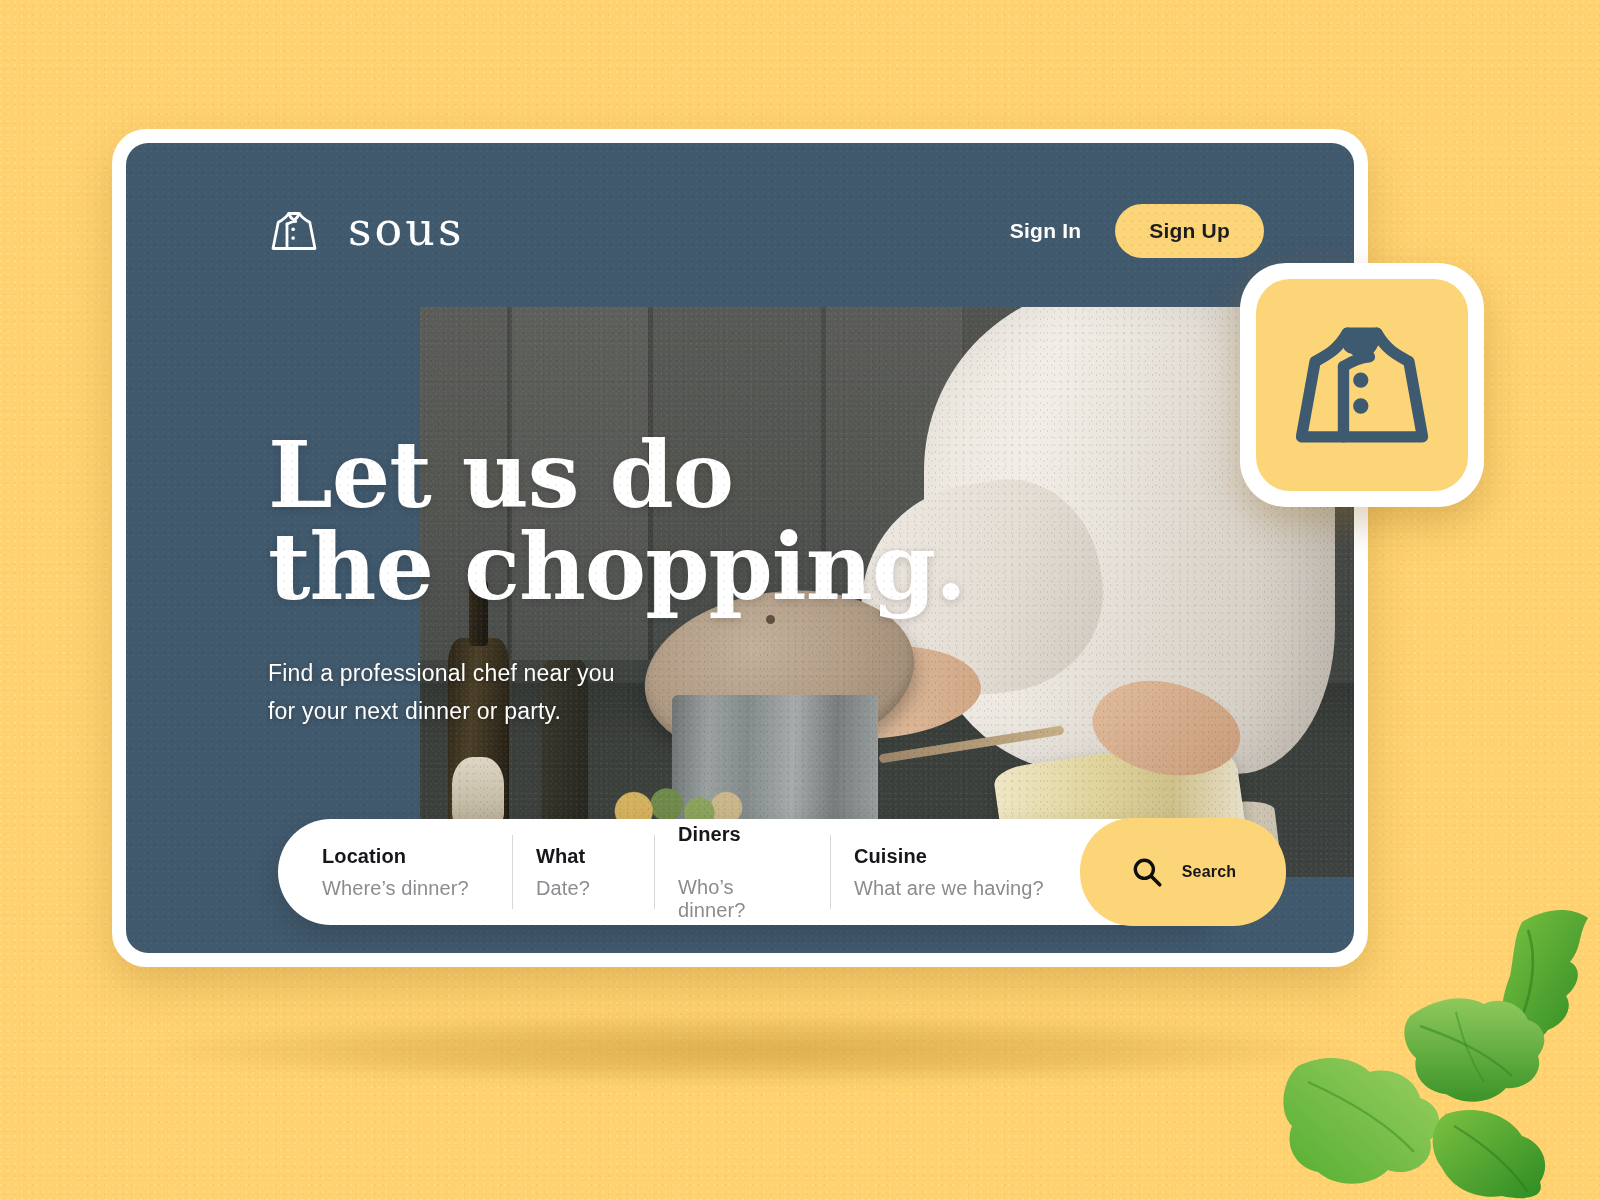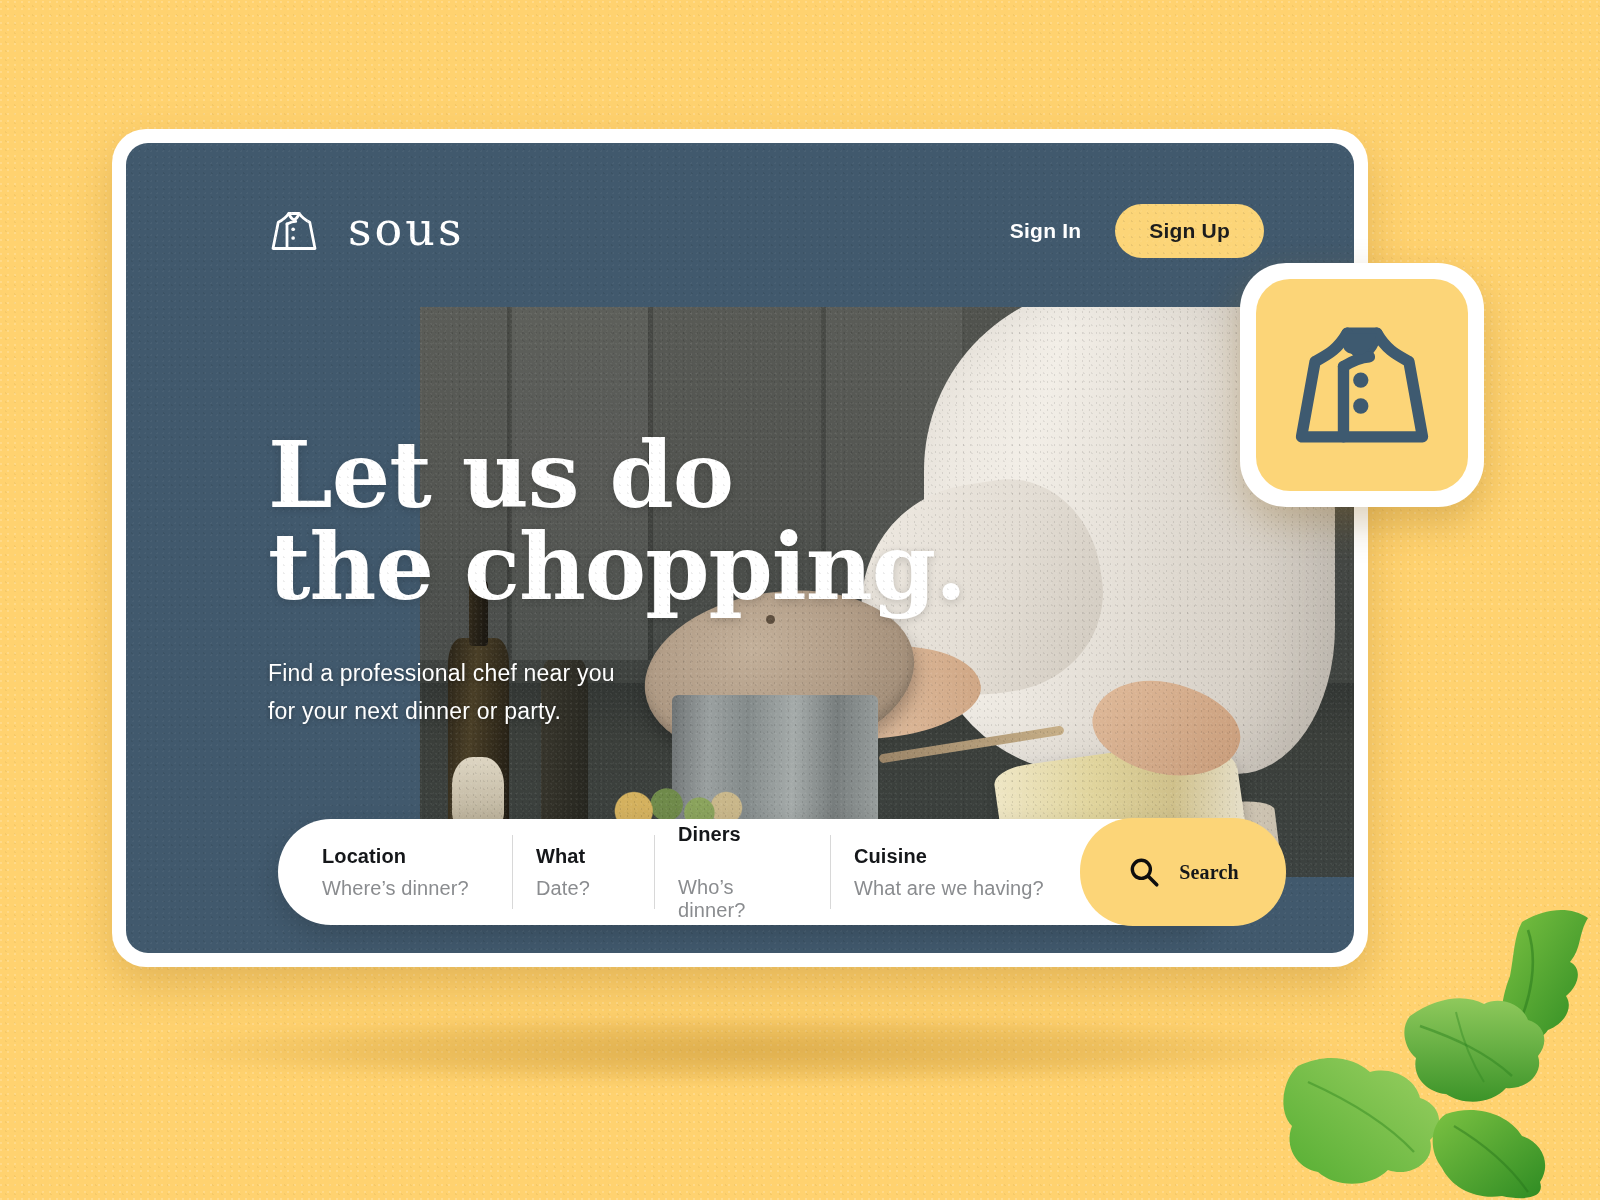--- a/index.html
+++ b/index.html
@@ -376,25 +376,24 @@
     align-items: center;
     justify-content: center;
     gap: 18px;
     cursor: pointer;
     font-family: inherit;
   }
 
   .search-button .magnifier { width: 34px; height: 34px; display: block; }
 
   .search-button .btn-text {
-    font-size: 20px;
+    font-size: 16px;
     font-weight: 700;
     color: #15171A;
     letter-spacing: .2px;
-    font-family: Liberation Serif, serif;
   }
 
   
   .icon-badge {
     position: absolute;
     left: 1240px;
     top: 263px;
     width: 244px;
     height: 244px;
     background: #FFFFFF;

